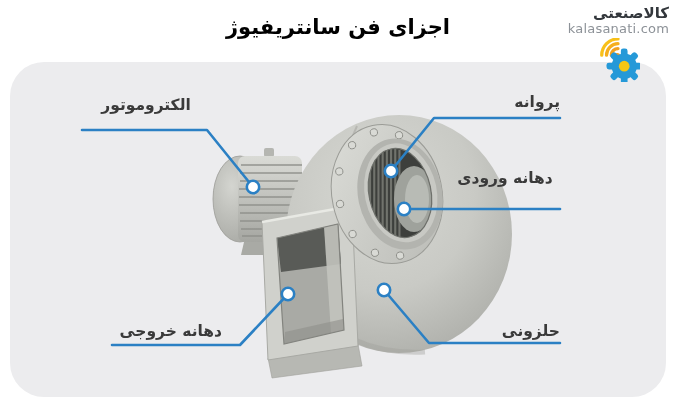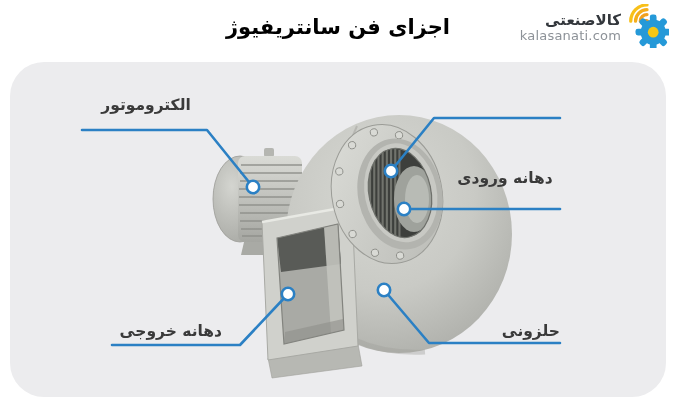--- a/index.html
+++ b/index.html
@@ -14,21 +14,21 @@
 
   
   .title {
     position: absolute; top: 15px; left: 0; width: 676px;
     text-align: center;
     font-size: 21px; font-weight: bold; color: #000000;
     direction: rtl;
   }
   .logo {
     position: absolute; top: 4px; right: 7px;
-    display: flex; flex-direction: row; align-items: center; gap: 4px;
+    display: flex; flex-direction: column; align-items: center; gap: 4px;
     direction: ltr;
   }
   .logo-text { display: flex; flex-direction: column; align-items: flex-end; }
   .logo-name { font-size: 15px; font-weight: bold; color: #33373c; direction: rtl; line-height: 19px; }
   .logo-domain { font-size: 13px; color: #8d9298; line-height: 11px; letter-spacing: .2px; }
   .logo-icon { width: 44px; height: 44px; }
 
   
   .card {
     position: absolute; left: 10px; top: 62px;
@@ -199,17 +199,18 @@
     <g fill="#ffffff" stroke="#2b80c4" stroke-width="2.6">
       <circle cx="253" cy="187" r="6.2"></circle>
       <circle cx="391" cy="171" r="6.2"></circle>
       <circle cx="404" cy="209" r="6.2"></circle>
       <circle cx="288" cy="294" r="6.2"></circle>
       <circle cx="384" cy="290" r="6.2"></circle>
     </g>
   </svg>
 
   <div class="callout-label lbl-electromotor">الکتروموتور</div>
+  <div class="callout-label lbl-impeller">پروانه</div>
   <div class="callout-label lbl-inlet">دهانه ورودی</div>
   <div class="callout-label lbl-outlet">دهانه خروجی</div>
   <div class="callout-label lbl-volute">حلزونی</div>
 
 </div>
 
 </body></html>

